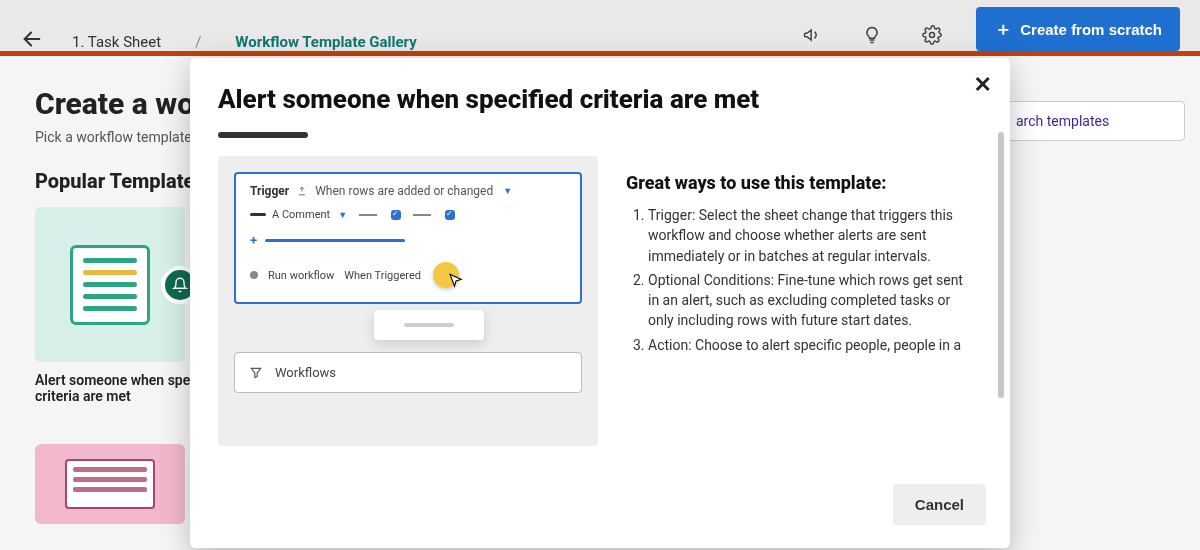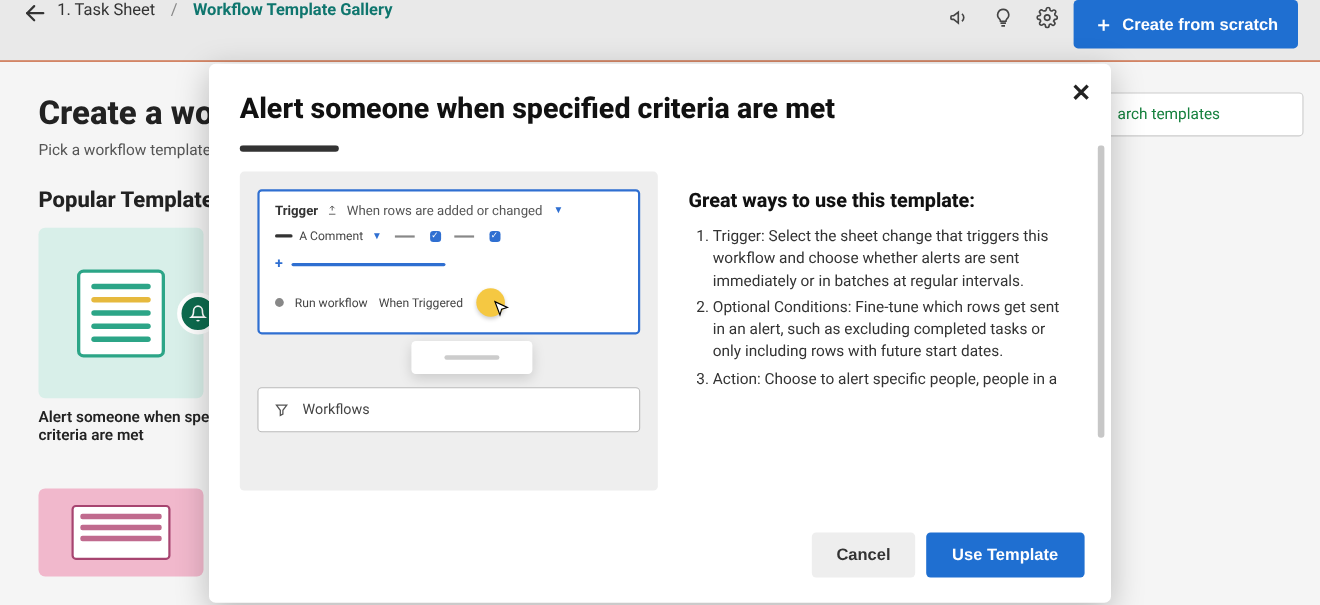--- a/index.html
+++ b/index.html
@@ -11,24 +11,24 @@
     height: 550px;
     overflow: hidden;
     position: relative;
   }
 
   
   .topbar {
     height: 56px;
     background: #e9e9e9;
     display: flex;
-    align-items: flex-start;
+    align-items: flex-end;
     padding: 0 20px;
-    gap: 8px;
-    border-bottom: 1px solid #c2410c;
+    gap: 28px;
+    border-bottom: 5px solid #c2410c;
   }
   .back-arrow { width: 24px; height: 24px; display:flex; align-items:center; justify-content:center; cursor:pointer; }
   .crumb { font-size: 15px; color: #333; }
   .crumb-sep { color: #888; margin: 0 6px; }
   .crumb-bold { font-weight: 700; color: #0f766e; }
   .top-spacer { flex: 1; }
   .top-icon { width:32px; height:32px; display:flex; align-items:center; justify-content:center; color:#444; cursor:pointer; border-radius:4px; }
   .manage-btn {
     background:#e0e0e0; border:none; padding:10px 18px; font-size:15px; font-weight:600;
     color:#333; border-radius:4px; cursor:pointer;
@@ -53,23 +53,23 @@
   .card-inner { width:80px; height:80px; border:3px solid #2ca587; border-radius:6px; background:#fff; padding:10px; display:flex; flex-direction:column; gap:7px; }
   .line { height:5px; border-radius:3px; background:#2ca587; }
   .line.y { background:#e6b93e; }
   .bell-badge {
     position:absolute; right:-14px; top:50%; transform:translateY(-50%);
     width:38px; height:38px; border-radius:50%; background:#0d6b4e; border:4px solid #fff;
     display:flex; align-items:center; justify-content:center; color:#fff;
   }
   .card-label { font-size:14px; font-weight:600; color:#222; max-width:190px; }
   .search-box {
-    position:absolute; top:84px; right:15px; width:180px; height:40px; background:#fff;
+    position:absolute; top:101px; right:15px; width:180px; height:40px; background:#fff;
     border:1px solid #ccc; border-radius:4px; padding:0 10px; display:flex; align-items:center;
-    font-size:14px; color:#15803d;
+    font-size:14px; color:#4c1d95;
   }
 
   .card2 {
     width:150px; height:80px; background:#f1b8cc; border-radius:6px; margin-top:40px;
     display:flex; align-items:center; justify-content:center; position:relative; overflow:hidden;
   }
   .card2-inner { width:90px; height:50px; border:2px solid #a74470; border-radius:4px; background:#fff; padding:6px; display:flex; flex-direction:column; gap:5px;}
   .cell { height:5px; background:#c06a8e; border-radius:2px; }
 
   
@@ -274,15 +274,14 @@
       <ol>
         <li>Trigger: Select the sheet change that triggers this workflow and choose whether alerts are sent immediately or in batches at regular intervals.</li>
         <li>Optional Conditions: Fine-tune which rows get sent in an alert, such as excluding completed tasks or only including rows with future start dates.</li>
         <li>Action: Choose to alert specific people, people in a</li>
       </ol>
     </div>
   </div>
 
   <div class="modal-footer">
     <button class="btn-cancel">Cancel</button>
-    <button class="btn-use">Use Template</button>
   </div>
 </div>
 
 </body></html>

